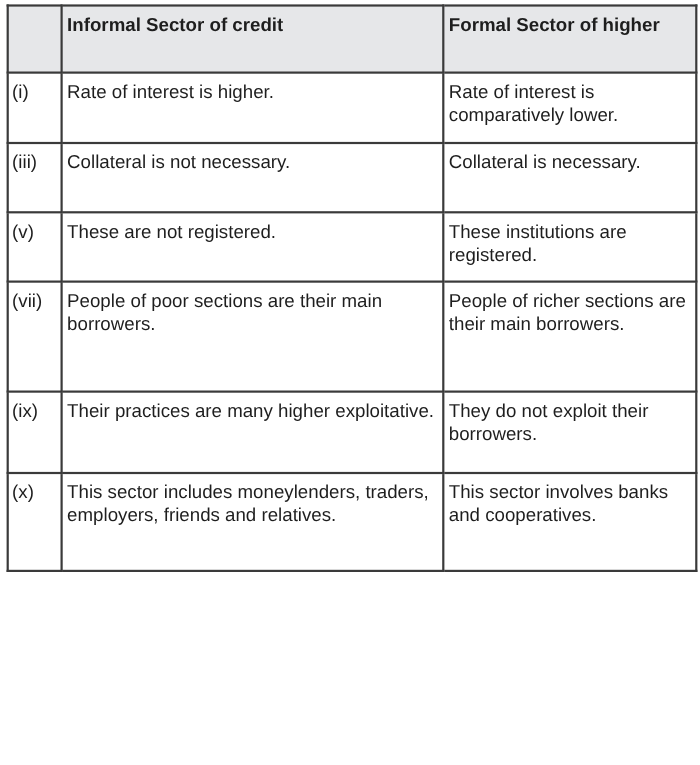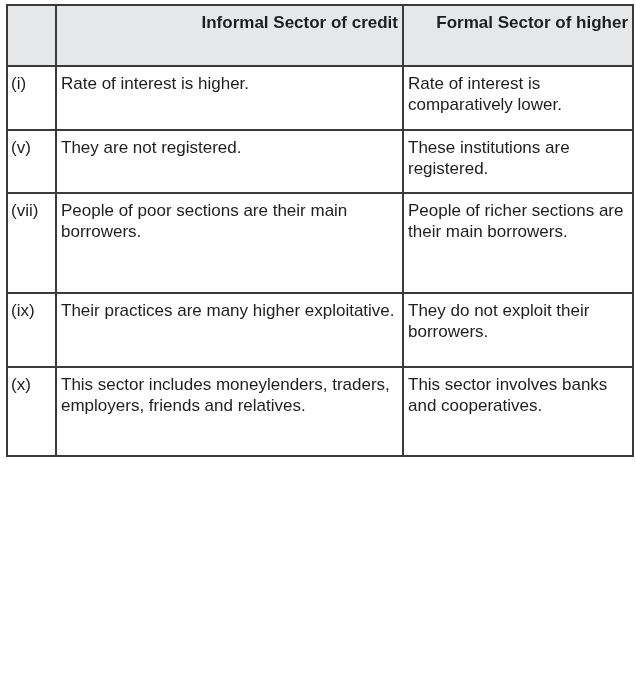--- a/index.html
+++ b/index.html
@@ -31,21 +31,21 @@
       vertical-align: top;
       font-size: 17px;
       line-height: 21px;
       padding: 6px 4px 2px 4px;
       text-align: left;
       font-weight: normal;
     }
     table.cmp thead th {
       background: #e6e7e9;
       font-weight: bold;
-      text-align: right;
+      text-align: left;
       vertical-align: top;
       height: 51px;
       padding-top: 6px;
     }
     table.cmp td.num {
       padding-left: 3px;
       padding-right: 0;
       color: #1e1e1e;
       white-space: nowrap;
     }
@@ -66,22 +66,27 @@
       <th>Formal Sector of higher</th>
     </tr>
   </thead>
   <tbody>
     <tr style="height:64px">
       <td class="num">(i)</td>
       <td>Rate of interest is higher.</td>
       <td>Rate of interest is comparatively lower.</td>
     </tr>
     <tr style="height:63px">
+      <td class="num">(iii)</td>
+      <td>Collateral is not necessary.</td>
+      <td>Collateral is necessary.</td>
+    </tr>
+    <tr style="height:63px">
       <td class="num">(v)</td>
-      <td>They are not registered.</td>
+      <td>These are not registered.</td>
       <td>These institutions are registered.</td>
     </tr>
     <tr style="height:100px">
       <td class="num">(vii)</td>
       <td>People of poor sections are their main borrowers.</td>
       <td>People of richer sections are their main borrowers.</td>
     </tr>
     <tr style="height:74px">
       <td class="num">(ix)</td>
       <td>Their practices are many higher exploitative.</td>

